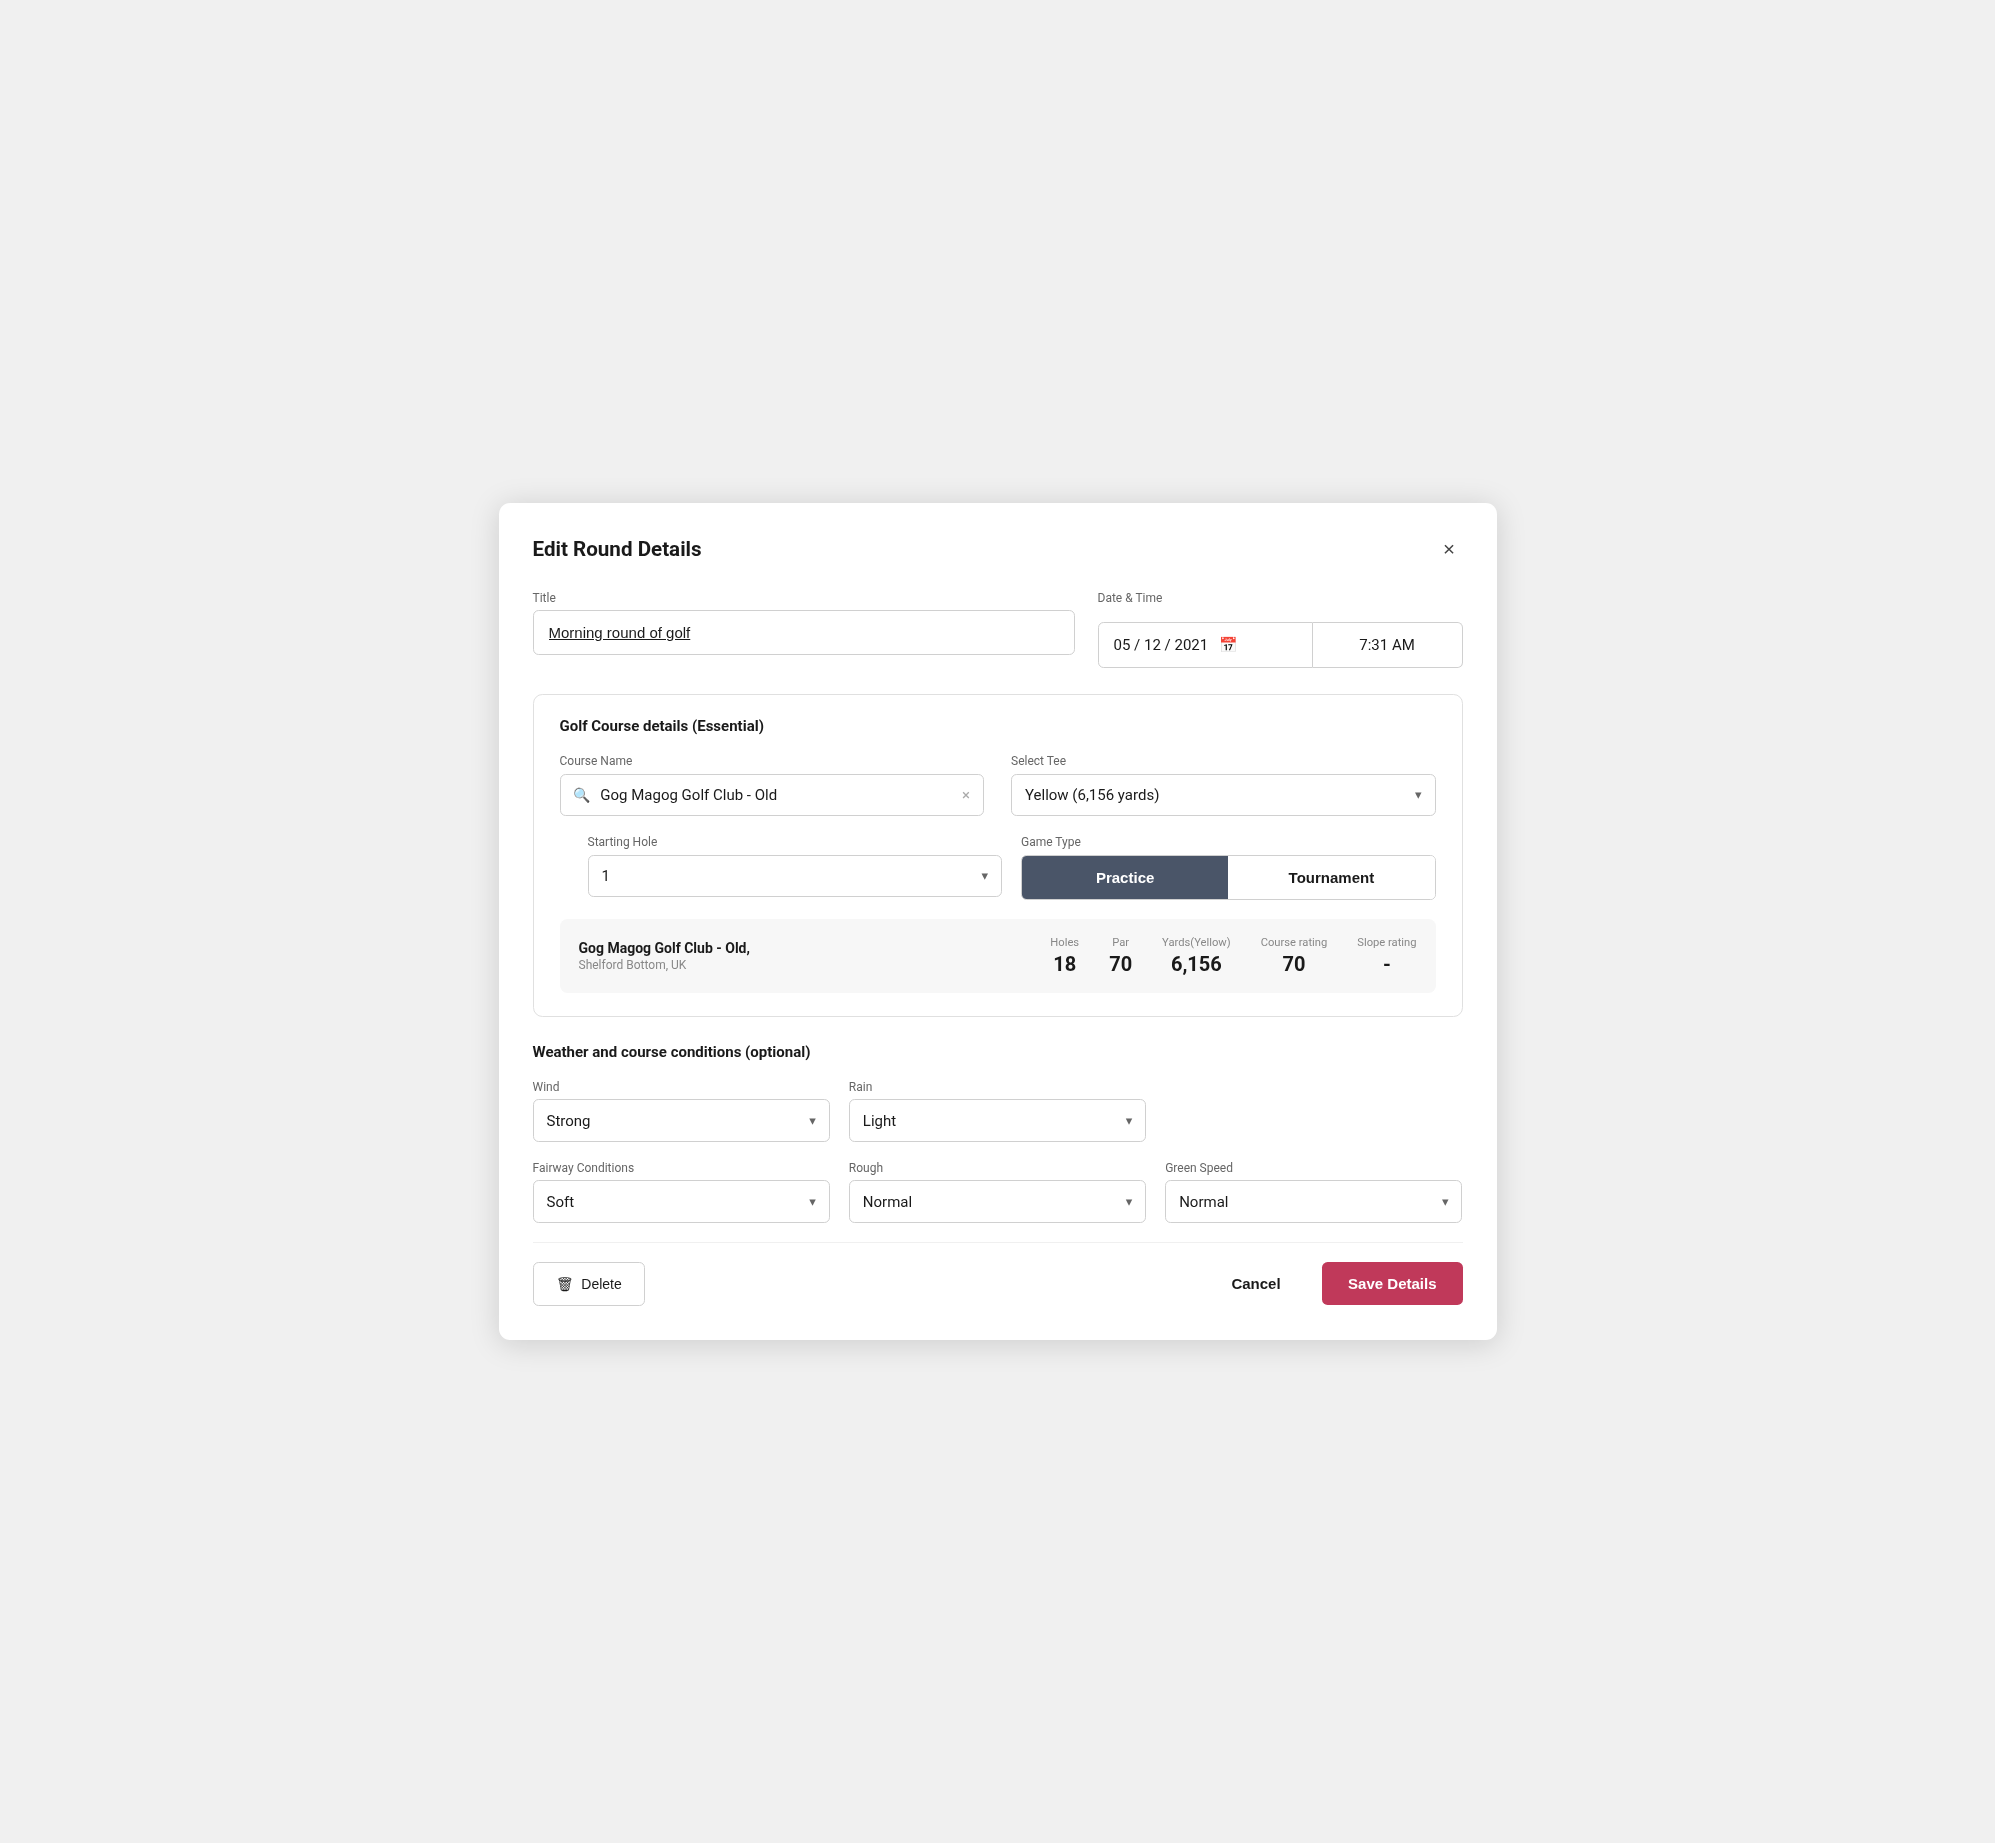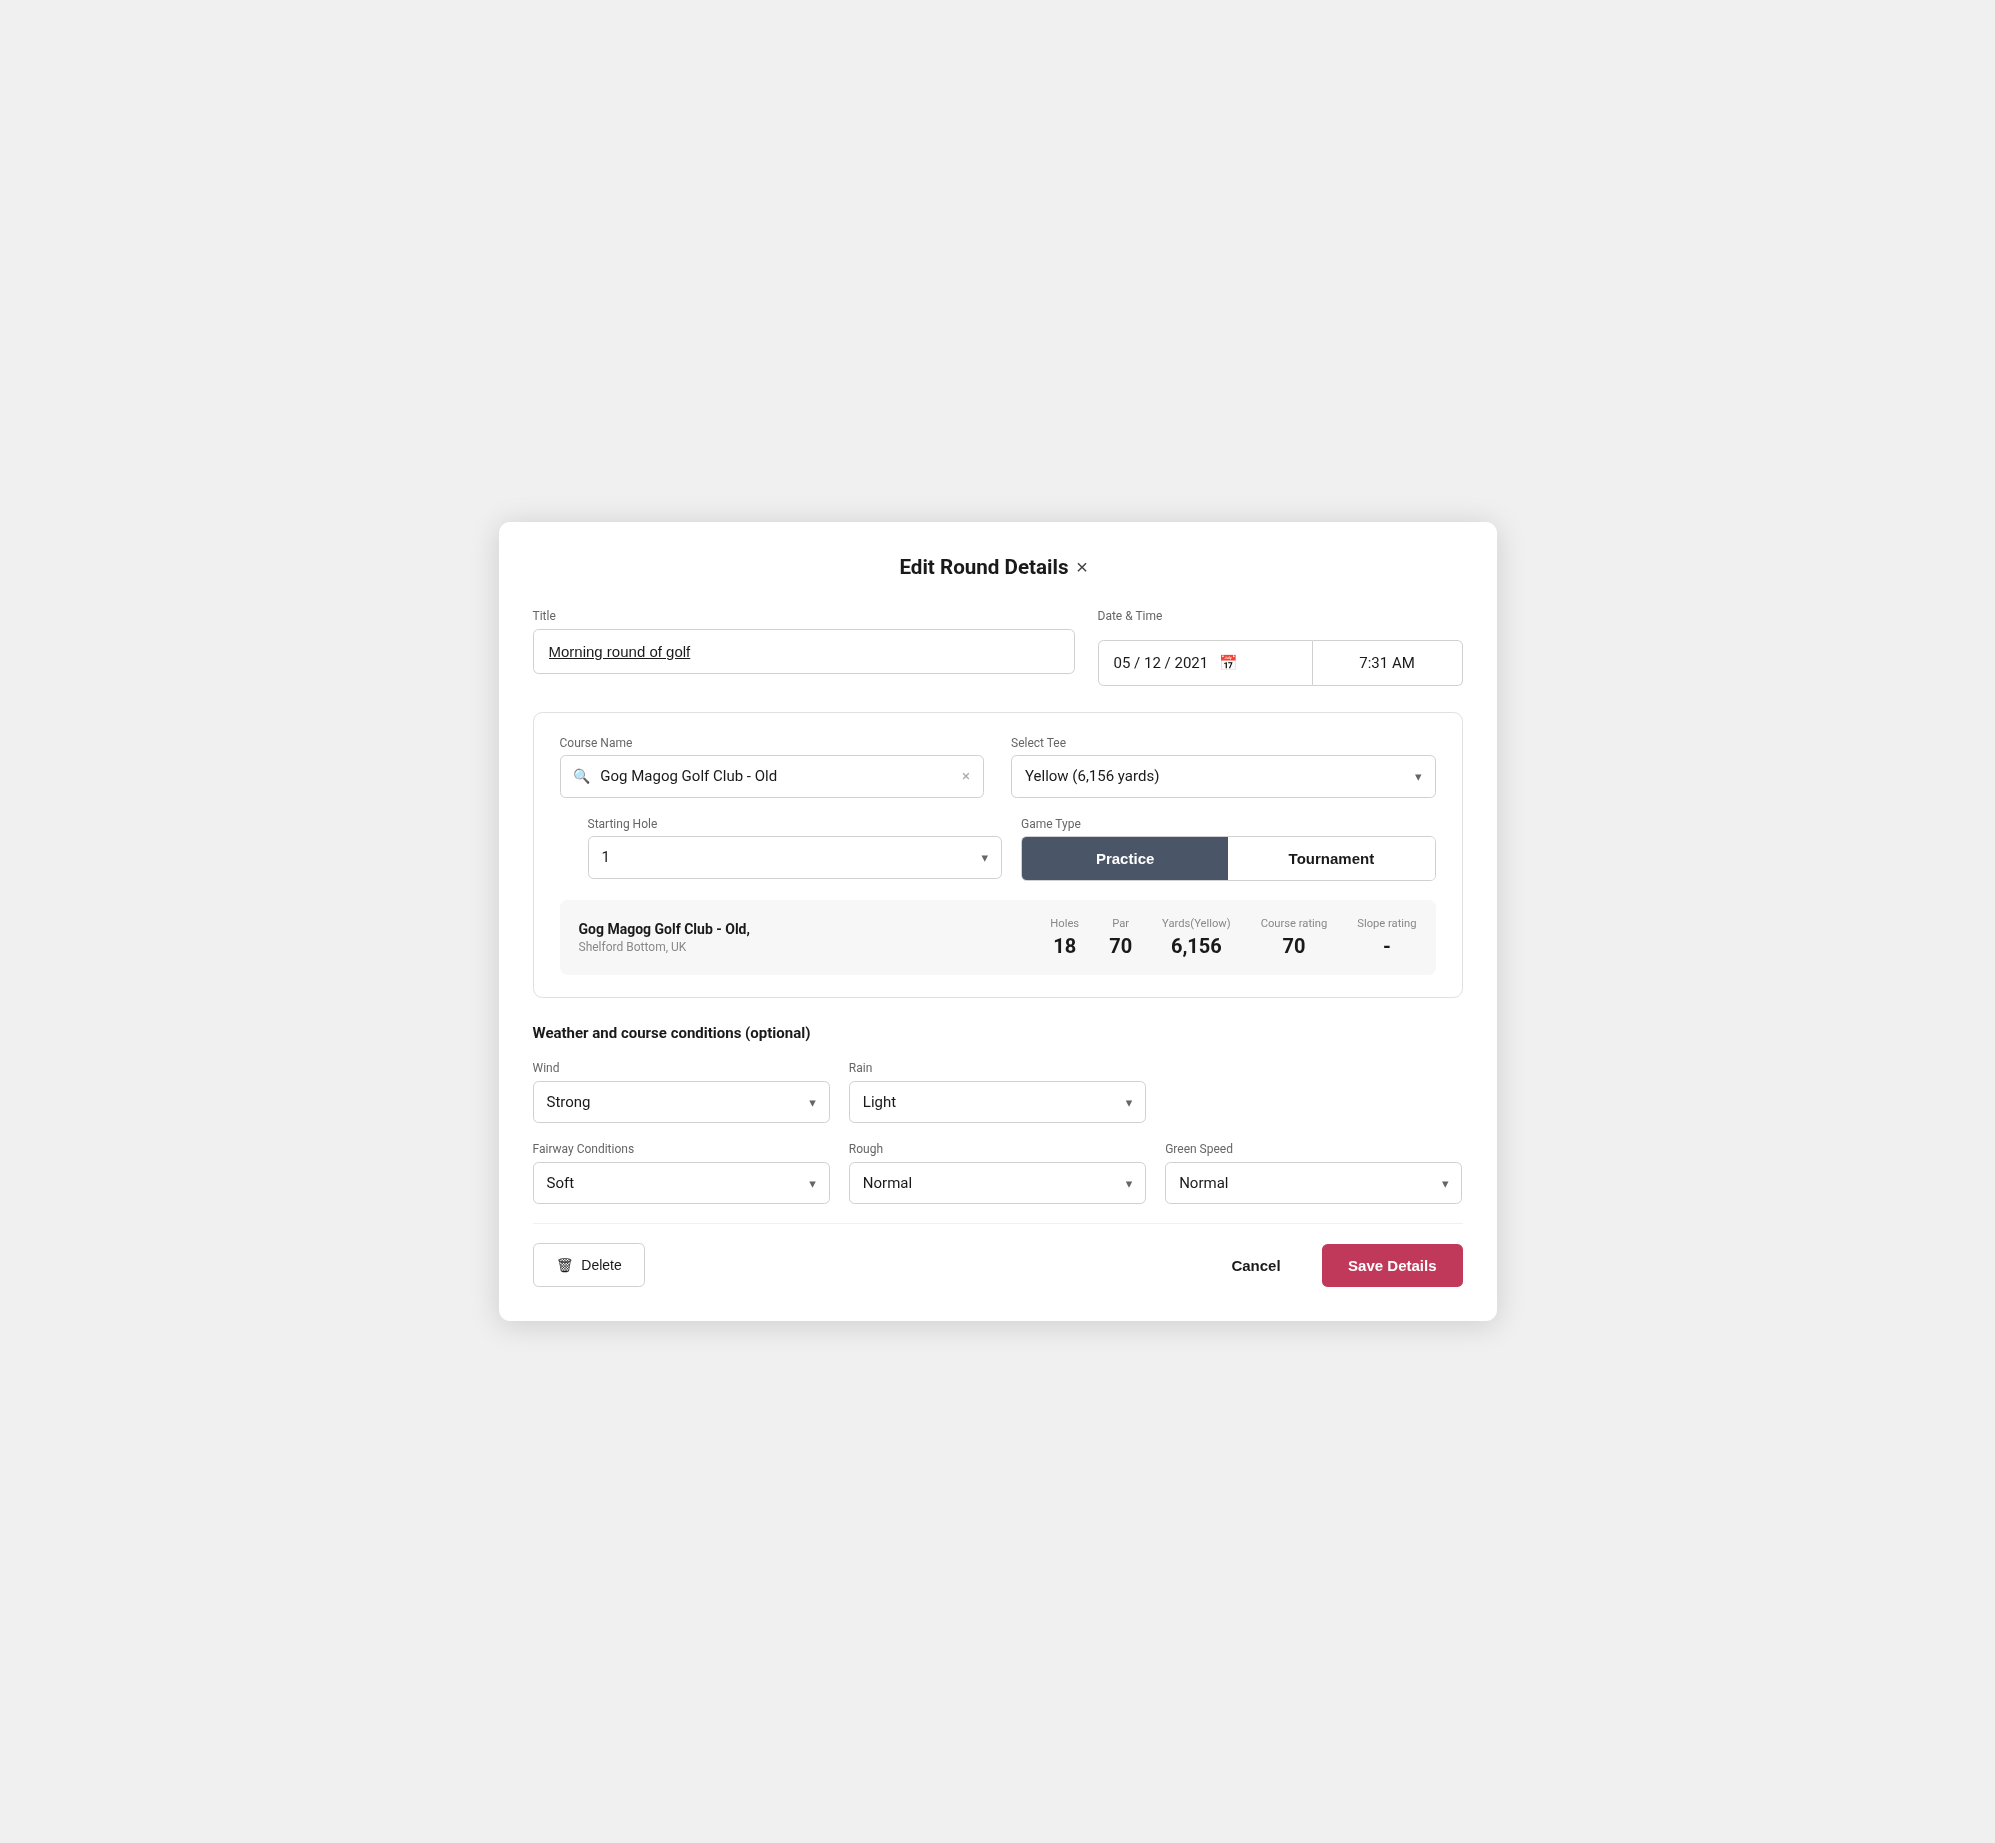--- a/index.html
+++ b/index.html
@@ -17,21 +17,21 @@
       border-radius: 11.2px;
       width: 998px;
       max-width: 100%;
       padding: 30px 34px 34px;
       box-shadow: 0 3.7px 30px rgba(0,0,0,0.15);
       position: relative;
     }
     .modal-header {
       display: flex;
       align-items: center;
-      justify-content: center;
+      justify-content: space-between;
       margin-bottom: 26px;
     }
     .modal-title {
       font-size: 20.6px;
       font-weight: 700;
       color: #1a1a1a;
     }
     .close-btn {
       background: none;
       border: none;
@@ -292,20 +292,21 @@
           <span class="calendar-icon">📅</span>
         </div>
         <div class="time-input">
           <span>7:31 AM</span>
         </div>
       </div>
     </div>
   </div>
 
   <div class="section-card">
+    <div class="section-title">Golf Course details (Essential)</div>
 
     <div class="course-row">
       <div class="field-group course-name-group">
         <label class="field-label">Course Name</label>
         <div class="search-input-wrapper">
           <span class="search-icon">🔍</span>
           <span class="search-input-text">Gog Magog Golf Club - Old</span>
           <span class="clear-icon">×</span>
         </div>
       </div>

